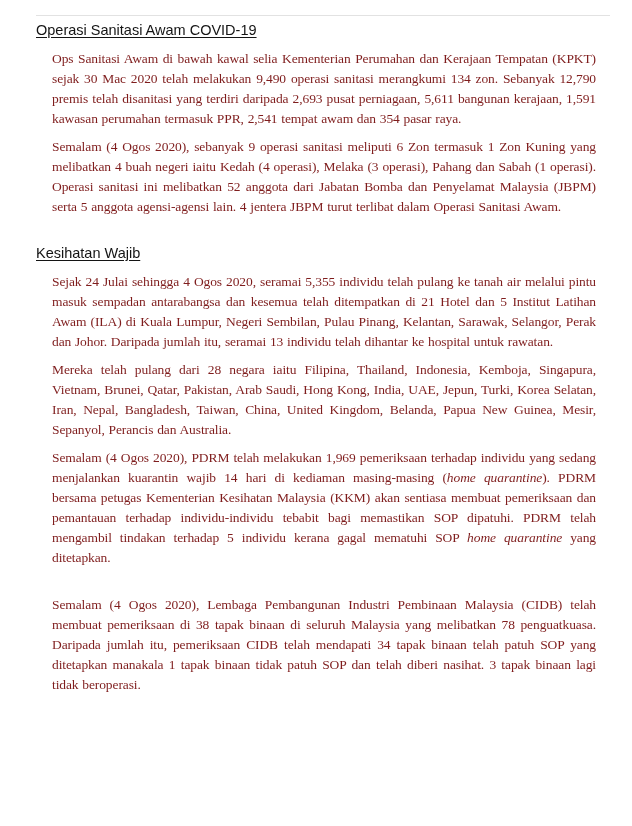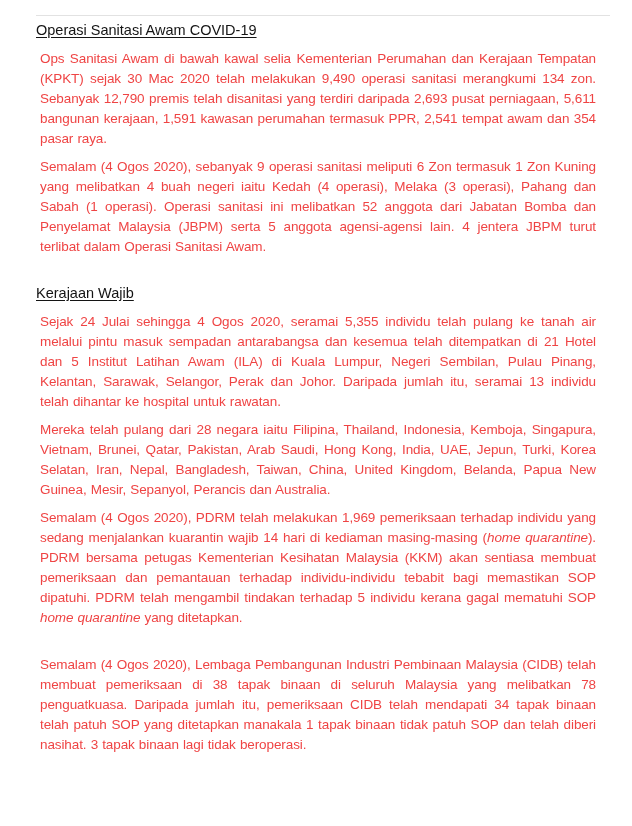--- a/index.html
+++ b/index.html
@@ -37,44 +37,45 @@
   h2.section-heading {
     margin: 0 0 10px 0;
     font-size: 14.5px;
     line-height: 18px;
     font-weight: normal;
     color: #141414;
     text-decoration: underline;
     text-underline-offset: 2px;
   }
   p.doc-para {
-    margin: 0 0 8px 4px;
+    margin: 0 0 8px 16px;
     font-size: 13.5px;
     line-height: 20px;
     text-align: justify;
     letter-spacing: -0.1px;
     word-spacing: 0.5px;
-    color: #ef4444;
+    color: #7f1d1d;
+    font-family: Liberation Serif, serif;
   }
   p.doc-para:last-child { margin-bottom: 0; }
   p.doc-para em { font-style: italic; }
 </style>
 </head>
 <body>
 
 <div class="page">
   <div class="top-rule"></div>
   <div id="doc-body">
       <section class="doc-section first">
         <h2 class="section-heading">Operasi Sanitasi Awam COVID-19</h2>
         <p class="doc-para"><span>Ops Sanitasi Awam di bawah kawal selia Kementerian Perumahan dan Kerajaan Tempatan (KPKT) sejak 30 Mac 2020 telah melakukan 9,490 operasi sanitasi merangkumi 134 zon. Sebanyak 12,790 premis telah disanitasi yang terdiri daripada 2,693 pusat perniagaan, 5,611 bangunan kerajaan, 1,591 kawasan perumahan termasuk PPR, 2,541 tempat awam dan 354 pasar raya.</span></p>
         <p class="doc-para"><span>Semalam (4 Ogos 2020), sebanyak 9 operasi sanitasi meliputi 6 Zon termasuk 1 Zon Kuning yang melibatkan 4 buah negeri iaitu Kedah (4 operasi), Melaka (3 operasi), Pahang dan Sabah (1 operasi). Operasi sanitasi ini melibatkan 52 anggota dari Jabatan Bomba dan Penyelamat Malaysia (JBPM) serta 5 anggota agensi-agensi lain. 4 jentera JBPM turut terlibat dalam Operasi Sanitasi Awam.</span></p>
       </section>
       <section class="doc-section later">
-        <h2 class="section-heading">Kerajaan Wajib</h2>
+        <h2 class="section-heading">Kesihatan Wajib</h2>
         <p class="doc-para"><span>Sejak 24 Julai sehingga 4 Ogos 2020, seramai 5,355 individu telah pulang ke tanah air melalui pintu masuk sempadan antarabangsa dan kesemua telah ditempatkan di 21 Hotel dan 5 Institut Latihan Awam (ILA) di Kuala Lumpur, Negeri Sembilan, Pulau Pinang, Kelantan, Sarawak, Selangor, Perak dan Johor. Daripada jumlah itu, seramai 13 individu telah dihantar ke hospital untuk rawatan.</span></p>
         <p class="doc-para"><span>Mereka telah pulang dari 28 negara iaitu Filipina, Thailand, Indonesia, Kemboja, Singapura, Vietnam, Brunei, Qatar, Pakistan, Arab Saudi, Hong Kong, India, UAE, Jepun, Turki, Korea Selatan, Iran, Nepal, Bangladesh, Taiwan, China, United Kingdom, Belanda, Papua New Guinea, Mesir, Sepanyol, Perancis dan Australia.</span></p>
         <p class="doc-para"><span>Semalam (4 Ogos 2020), PDRM telah melakukan 1,969 pemeriksaan terhadap individu yang sedang menjalankan kuarantin wajib 14 hari di kediaman masing-masing (</span><em>home quarantine</em><span>). PDRM bersama petugas Kementerian Kesihatan Malaysia (KKM) akan sentiasa membuat pemeriksaan dan pemantauan terhadap individu-individu tebabit bagi memastikan SOP dipatuhi. PDRM telah mengambil tindakan terhadap 5 individu kerana gagal mematuhi SOP </span><em>home quarantine</em><span> yang ditetapkan.</span></p>
       </section>
       <section class="doc-section later">
         <p class="doc-para"><span>Semalam (4 Ogos 2020), Lembaga Pembangunan Industri Pembinaan Malaysia (CIDB) telah membuat pemeriksaan di 38 tapak binaan di seluruh Malaysia yang melibatkan 78 penguatkuasa. Daripada jumlah itu, pemeriksaan CIDB telah mendapati 34 tapak binaan telah patuh SOP yang ditetapkan manakala 1 tapak binaan tidak patuh SOP dan telah diberi nasihat. 3 tapak binaan lagi tidak beroperasi.</span></p>
       </section>
     </div>
 </div>
 

